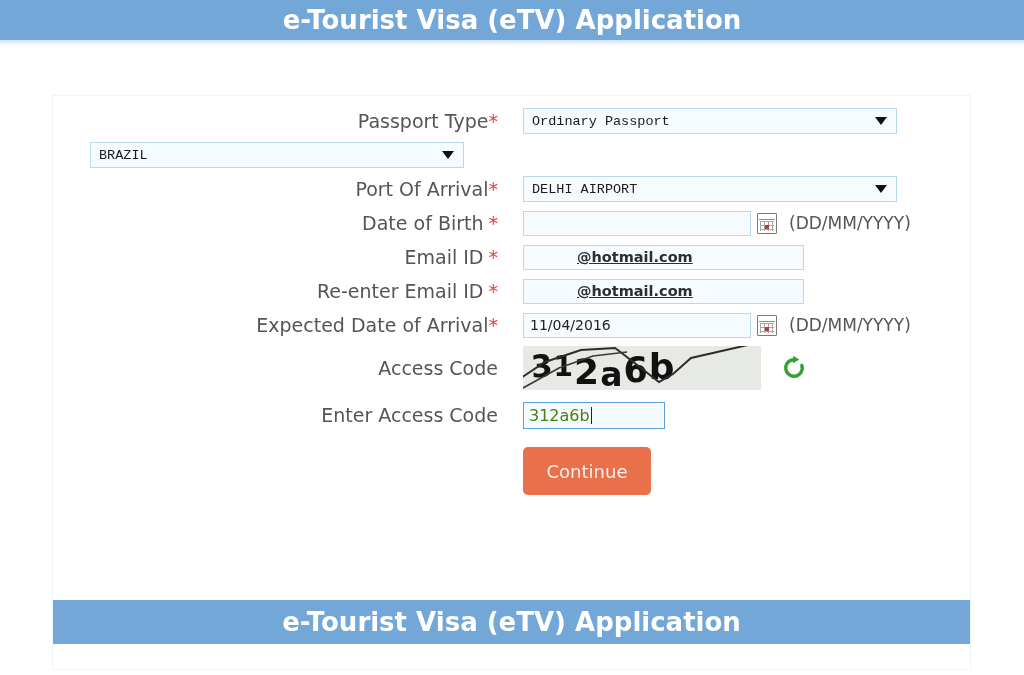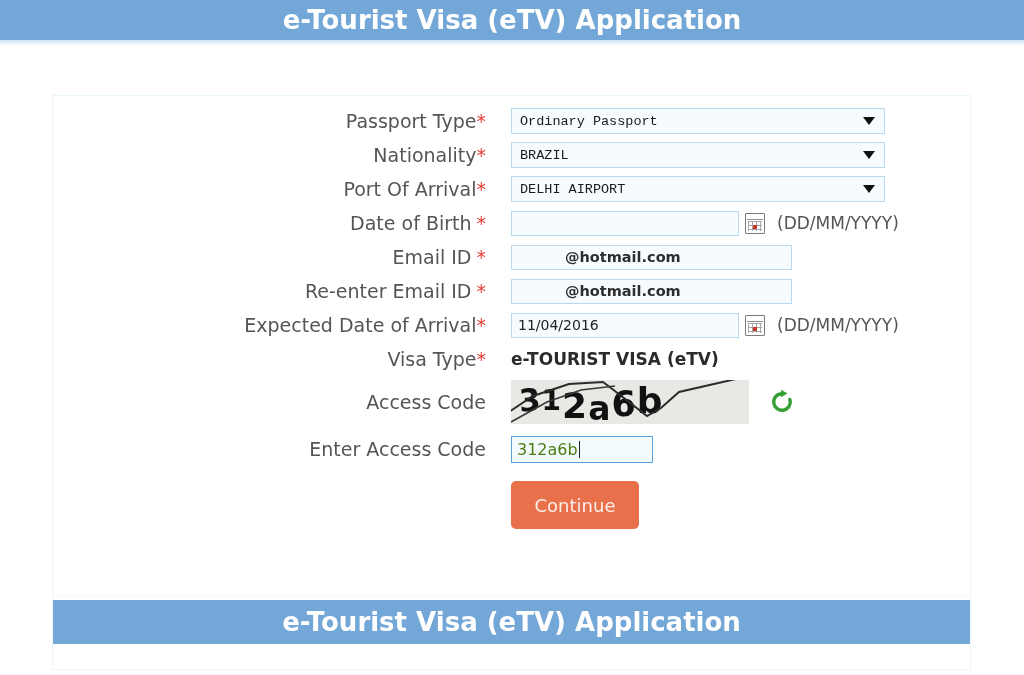--- a/index.html
+++ b/index.html
@@ -53,21 +53,21 @@
     top: 95px;
     width: 919px;
     height: 575px;
     border: 1px solid #eaf6fd;
     box-sizing: border-box;
     background: #ffffff;
   }
 
   .form-area {
     position: absolute;
-    left: 0;
+    left: 12px;
     top: 0;
     width: 917px;
     padding-top: 8px;
   }
 
   
   .row {
     display: flex;
     align-items: center;
     height: 34px;
@@ -144,20 +144,21 @@
   }
   .text-input.email {
     width: 281px;
     padding-left: 0px;
   }
   .text-input.email .email-val {
     padding-left: 53px;
     font-weight: bold;
     font-size: 14.5px;
     color: #2d2d2d;
+    text-decoration: underline;
   }
   .text-input.dob .dob-val {
     color: #9fb7c9;
     font-size: 13px;
   }
 
   .cal-icon {
     width: 20px;
     height: 21px;
     margin-left: 6px;
@@ -344,23 +345,20 @@
       </div>
       <div class="field">
         <div class="select-box">
           <span class="sel-text">Ordinary Passport</span>
           <span class="caret"></span>
         </div>
       </div>
     </div>
 
     <div class="row">
-      <div class="label">
-        <span>Nationality</span><span class="star">*</span>
-      </div>
       <div class="field">
         <div class="select-box">
           <span class="sel-text">BRAZIL</span>
           <span class="caret"></span>
         </div>
       </div>
     </div>
 
     <div class="row">
       <div class="label">
@@ -421,28 +419,20 @@
           <span>11/04/2016</span>
         </div>
         <div class="cal-icon">
           <span class="grid"></span>
           <span class="dot"></span>
         </div>
         <span class="hint">(DD/MM/YYYY)</span>
       </div>
     </div>
 
-    <div class="row">
-      <div class="label">
-        <span>Visa Type</span><span class="star">*</span>
-      </div>
-      <div class="field">
-        <span class="visa-type-text">e-TOURIST VISA (eTV)</span>
-      </div>
-    </div>
 
     <div class="row captcha-row">
       <div class="label">Access Code</div>
       <div class="field">
         <div class="captcha-wrap">
           <div class="captcha-img">
             <span class="ctext"><span class="c1">3</span><span class="c2">1</span><span class="c3">2</span><span class="c4">a</span><span class="c5">6</span><span class="c6">b</span></span>
             <svg class="noise" viewBox="0 0 238 44" preserveAspectRatio="none">
               <polyline points="-2,32 22,16 58,4 92,2 100,8 136,36 150,28 168,12 238,-4" fill="none" stroke="#2c2c2c" stroke-width="2"></polyline>
               <polyline points="0,42 36,22 70,10 104,6" fill="none" stroke="#3a3a3a" stroke-width="1.6"></polyline>

